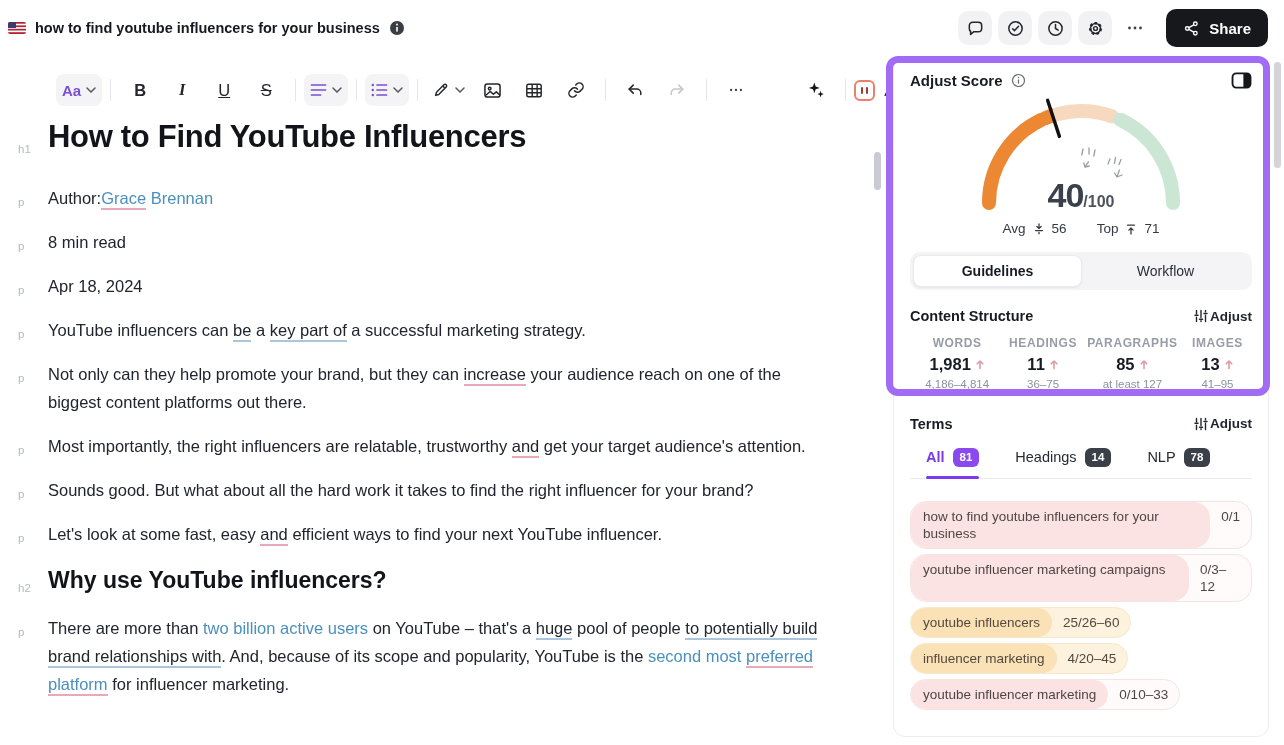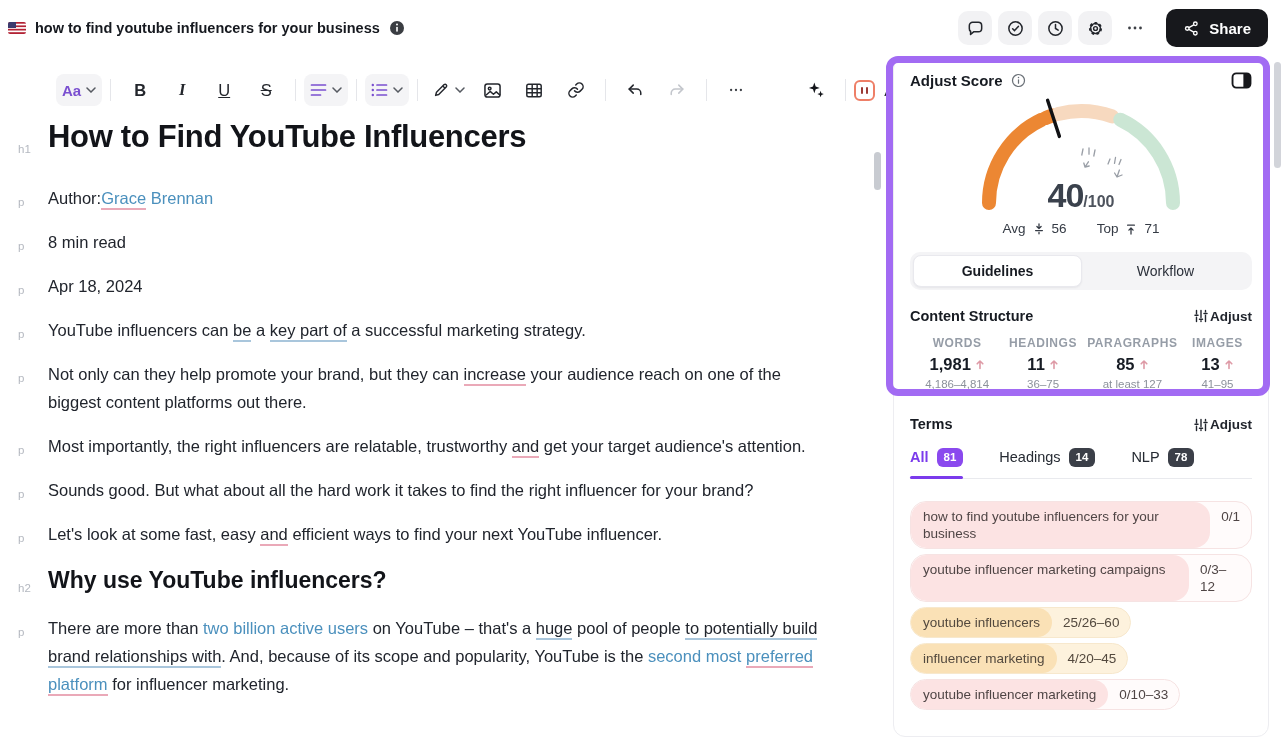--- a/index.html
+++ b/index.html
@@ -75,29 +75,29 @@
 
   .sec-row{display:flex;align-items:center;margin-top:18px;}
   .sec-title{font-size:14.5px;font-weight:700;color:#171b22;}
   .adjust{margin-left:auto;display:flex;align-items:center;gap:2px;font-size:13.5px;font-weight:600;color:#21252d;cursor:pointer;}
 
   .stats{display:grid;grid-template-columns:1.12fr .92fr 1.2fr .82fr;margin-top:12px;text-align:center;}
   .stat-label{font-size:12px;font-weight:600;color:#969da7;letter-spacing:.6px;}
   .stat-val{margin-top:5px;font-size:16.5px;font-weight:700;color:#171c24;display:flex;align-items:center;justify-content:center;gap:4px;}
   .stat-range{margin-top:4px;font-size:11.5px;color:#8b919b;}
 
-  .terms-head{margin-top:26px;display:flex;align-items:flex-end;}
+  .terms-head{margin-top:26px;display:flex;align-items:flex-start;}
   .search{margin-top:12px;height:37px;border:1px solid #d9dae0;border-radius:20px;display:flex;align-items:center;
           padding:0 13px;gap:9px;box-sizing:border-box;}
   .search input{border:0;outline:0;flex:1;font-size:14.5px;font-family:inherit;color:#22262e;background:transparent;}
   .search input::placeholder{color:#9aa1ac;}
 
   .term-tabs{margin-top:16px;display:flex;gap:36px;border-bottom:1px solid #e9eaee;position:relative;}
   .term-tab{display:flex;align-items:center;gap:8px;font-size:14.5px;color:#262b33;padding-bottom:11px;position:relative;cursor:pointer;}
-  .term-tab.active{color:#7b3bec;font-weight:600;}
+  .term-tab.active{color:#7b3bec;font-weight:600;margin-left:16px;}
   .term-tab.active::after{content:"";position:absolute;left:0;right:0;bottom:-1px;height:2.5px;background:#7b3bec;border-radius:2px;}
   .badge{font-size:11.5px;font-weight:700;color:#fff;background:#3b3f48;border-radius:6px;padding:2.5px 7px;line-height:1.2;}
   .badge.purple{background:#8a49ee;}
 
   .chips{margin-top:22px;display:flex;flex-direction:column;gap:5px;align-items:flex-start;}
   .chip{display:flex;border-radius:16px;overflow:hidden;font-size:13.5px;box-sizing:border-box;cursor:pointer;}
   .chip .lbl{padding:6px 12px;border-radius:16px;line-height:17px;}
   .chip .cnt{padding:6px 11px;line-height:17px;white-space:nowrap;}
   .chip.pink{background:#fffbfb;border:1px solid #f6e3e3;color:#4f4545;}
   .chip.pink .lbl{background:#fce3e3;}

